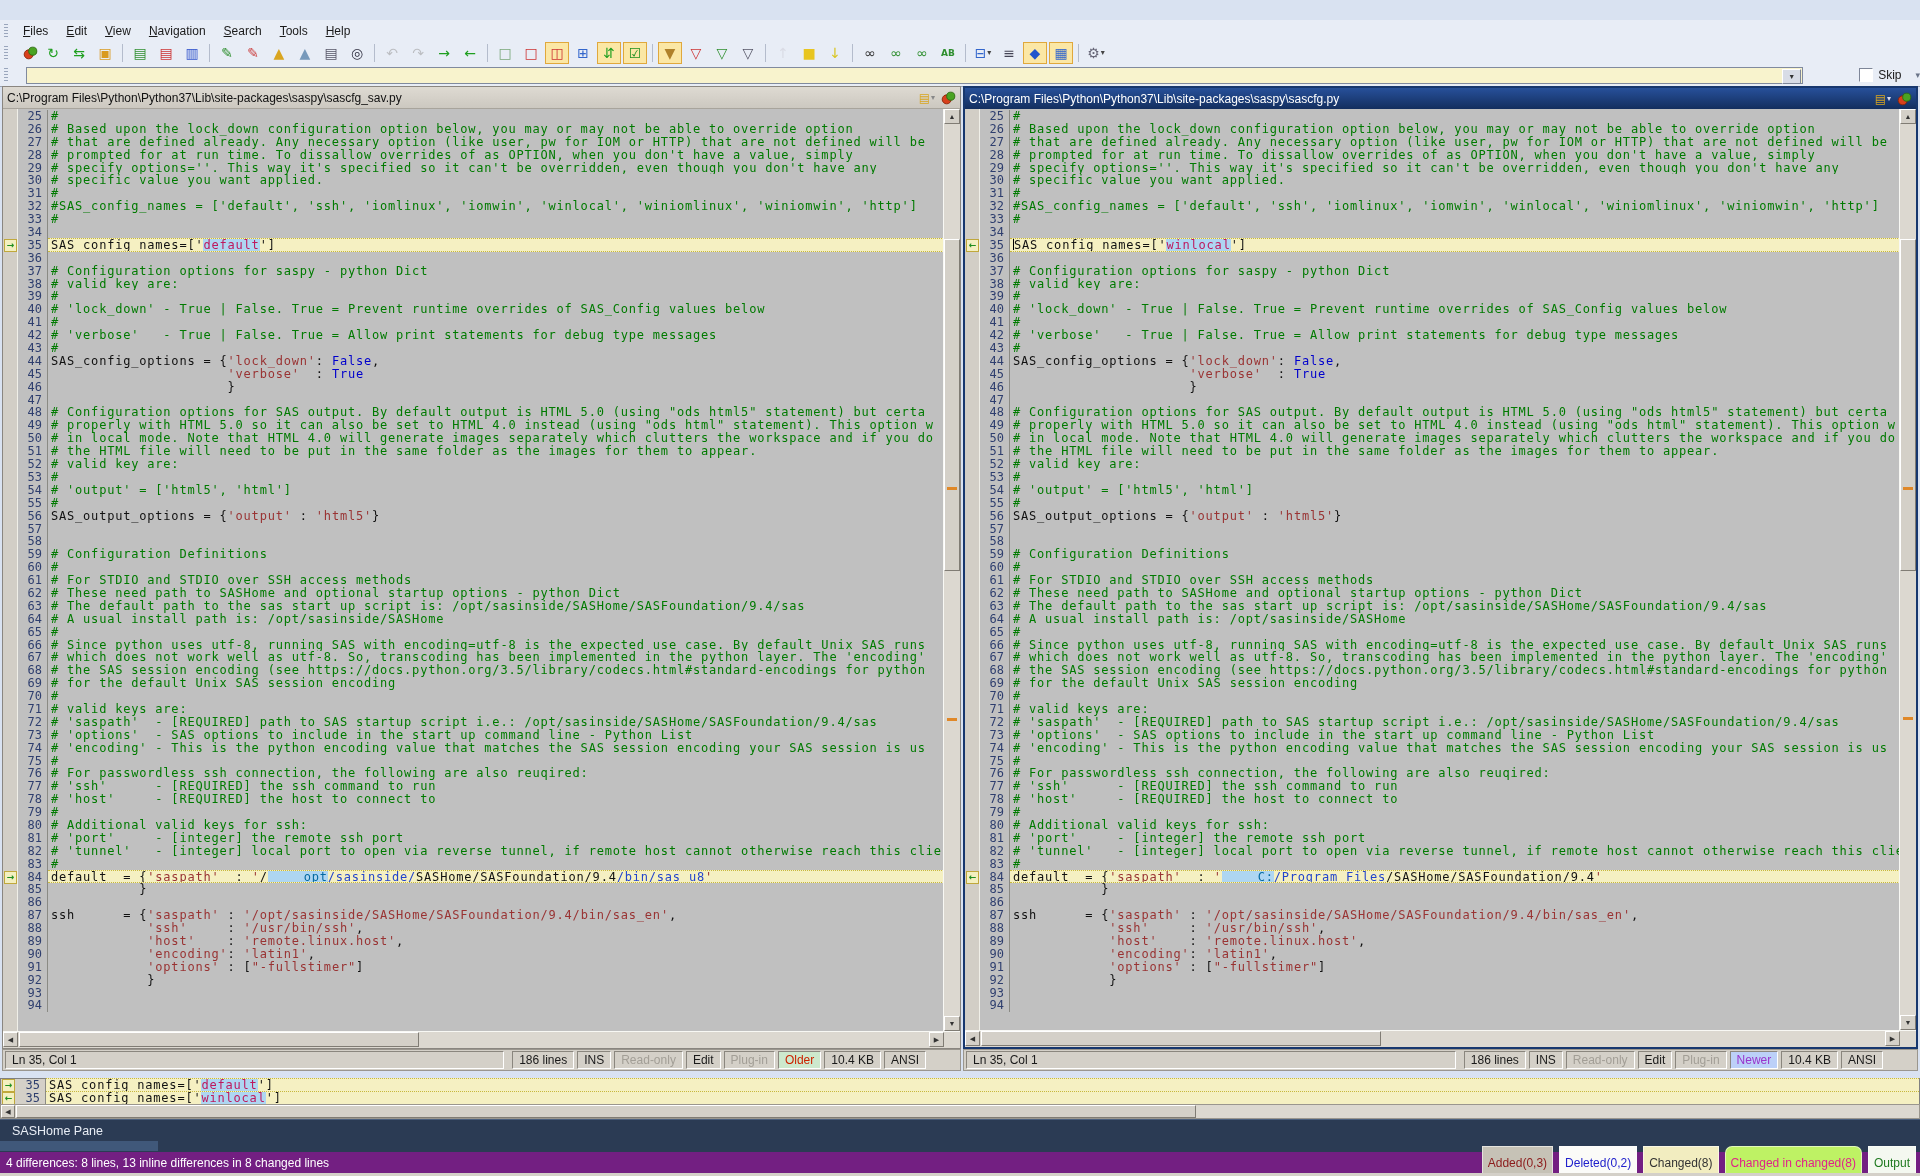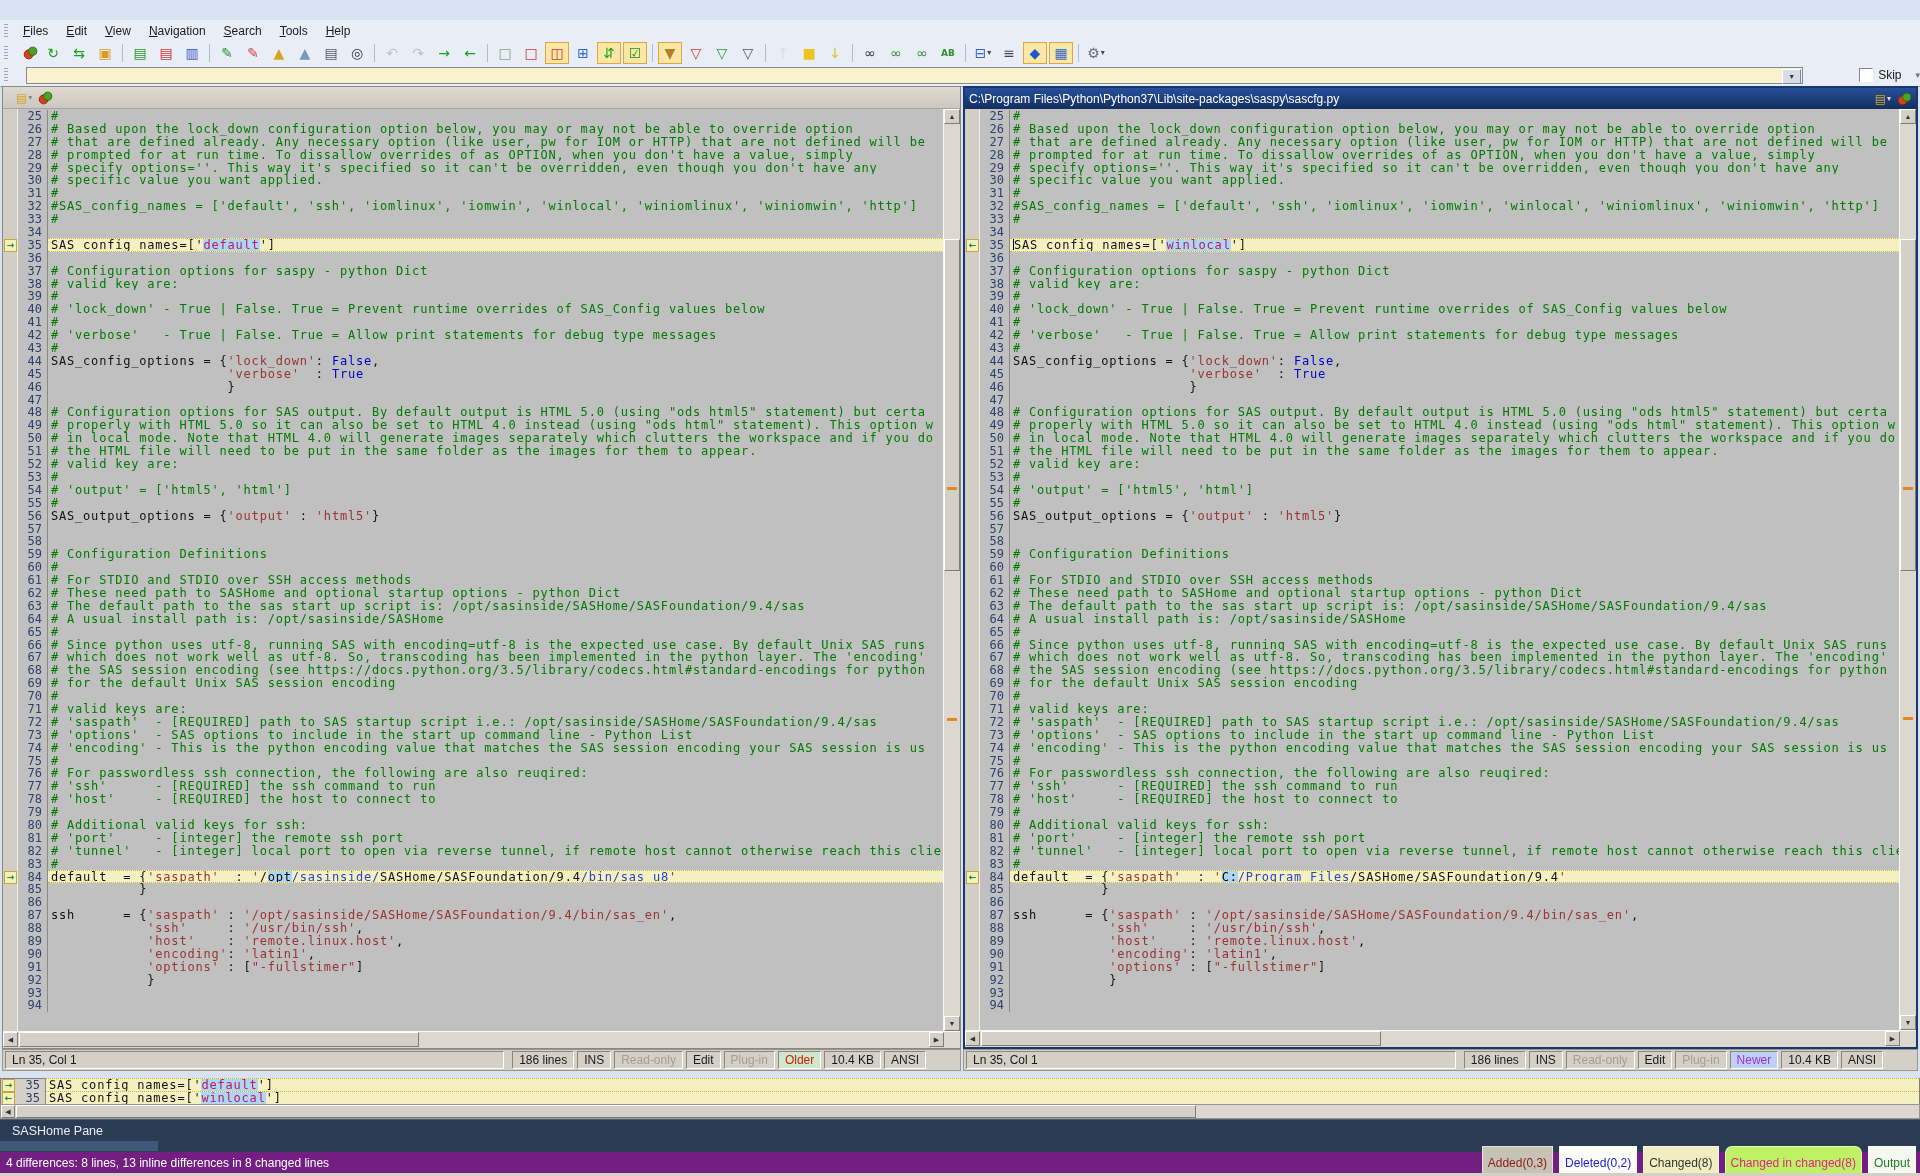--- a/index.html
+++ b/index.html
@@ -55,21 +55,21 @@
   .mk{width:15px;flex:none;display:flex;align-items:center;justify-content:center;}
   .mkbox{width:11px;height:11px;background:#f3efc0;border:1px solid #c0a83c;color:#1f8f1f;font:bold 9px/10px "DejaVu Sans",sans-serif;text-align:center;}
   .ln{width:30px;flex:none;text-align:right;padding-right:5px;color:#2e3e6e;font:12px/12.9px "DejaVu Sans Mono",monospace;border-right:1px solid #8a8a84;box-sizing:border-box;}
   .cd{flex:1;font:12px/12.9px "DejaVu Sans Mono",monospace;letter-spacing:.8px;white-space:pre;overflow:hidden;padding-left:3px;}
   .crow.hl .cd{background:#f5f0c2;border-top:1px dotted #c8b83c;border-bottom:1px dotted #c8b83c;margin-top:-1px;}
   .sg-k{color:#111;}
   .sg-c{color:#007a00;}
   .sg-s{color:#993333;}
   .sg-b{color:#0000cc;}
   .sg-m{color:#be185d;background:#aed6f2;}
-  .sg-hb{color:#000000;background:#aed6f2;}
+  .sg-hb{color:#0369a1;background:#aed6f2;padding-left:36px;}
   .sg-ib{color:#2244cc;}
   .caret{display:inline-block;width:1px;height:11px;background:#000;vertical-align:-1px;}
   
   .vscroll{position:absolute;top:0;right:0;bottom:0;width:16px;background:#dcd8d0;border-left:1px solid #f8f8f4;}
   .sbtn{height:15px;display:flex;align-items:center;justify-content:center;background:#d4d0c8;border:1px solid;border-color:#fff #807c74 #807c74 #fff;font-size:7px;color:#333;box-sizing:border-box;}
   .sbtn.bot{position:absolute;bottom:0;left:0;right:0;}
   .vthumb{position:absolute;left:0;right:0;background:#d4d0c8;border:1px solid;border-color:#fff #807c74 #807c74 #fff;}
   .smark{position:absolute;left:3px;width:10px;height:3px;background:#e08828;}
   .hscroll{height:16px;flex:none;position:relative;background:#dcd8d0;border-top:1px solid #f8f8f4;}
   .hbtn{position:absolute;top:0;width:15px;height:15px;display:flex;align-items:center;justify-content:center;background:#d4d0c8;border:1px solid;border-color:#fff #807c74 #807c74 #fff;font-size:7px;color:#333;box-sizing:border-box;}
@@ -259,20 +259,21 @@
     <span class="skipwrap">
       <span class="checkbox"></span>
       <span>Skip</span>
     </span>
     <span class="chev">▾</span>
   </div>
 
   <div class="pane pane-left">
     <div class="pane-body">
       <div class="phead">
+        <span class="ppath">C:\Program Files\Python\Python37\Lib\site-packages\saspy\sascfg_sav.py</span>
         <span class="hicons hicons-left">
             <span class="hicon" style="color: rgb(217, 165, 32);">▤</span>
             <span class="hicon hcaret" style="color: rgb(136, 136, 136);">▾</span>
             <span class="cherries small"></span>
           </span>
       </div>
       <div class="codearea">
         <div class="gutterbg"></div>
         <div class="rows" id="rows-left">
             <div class="crow">

